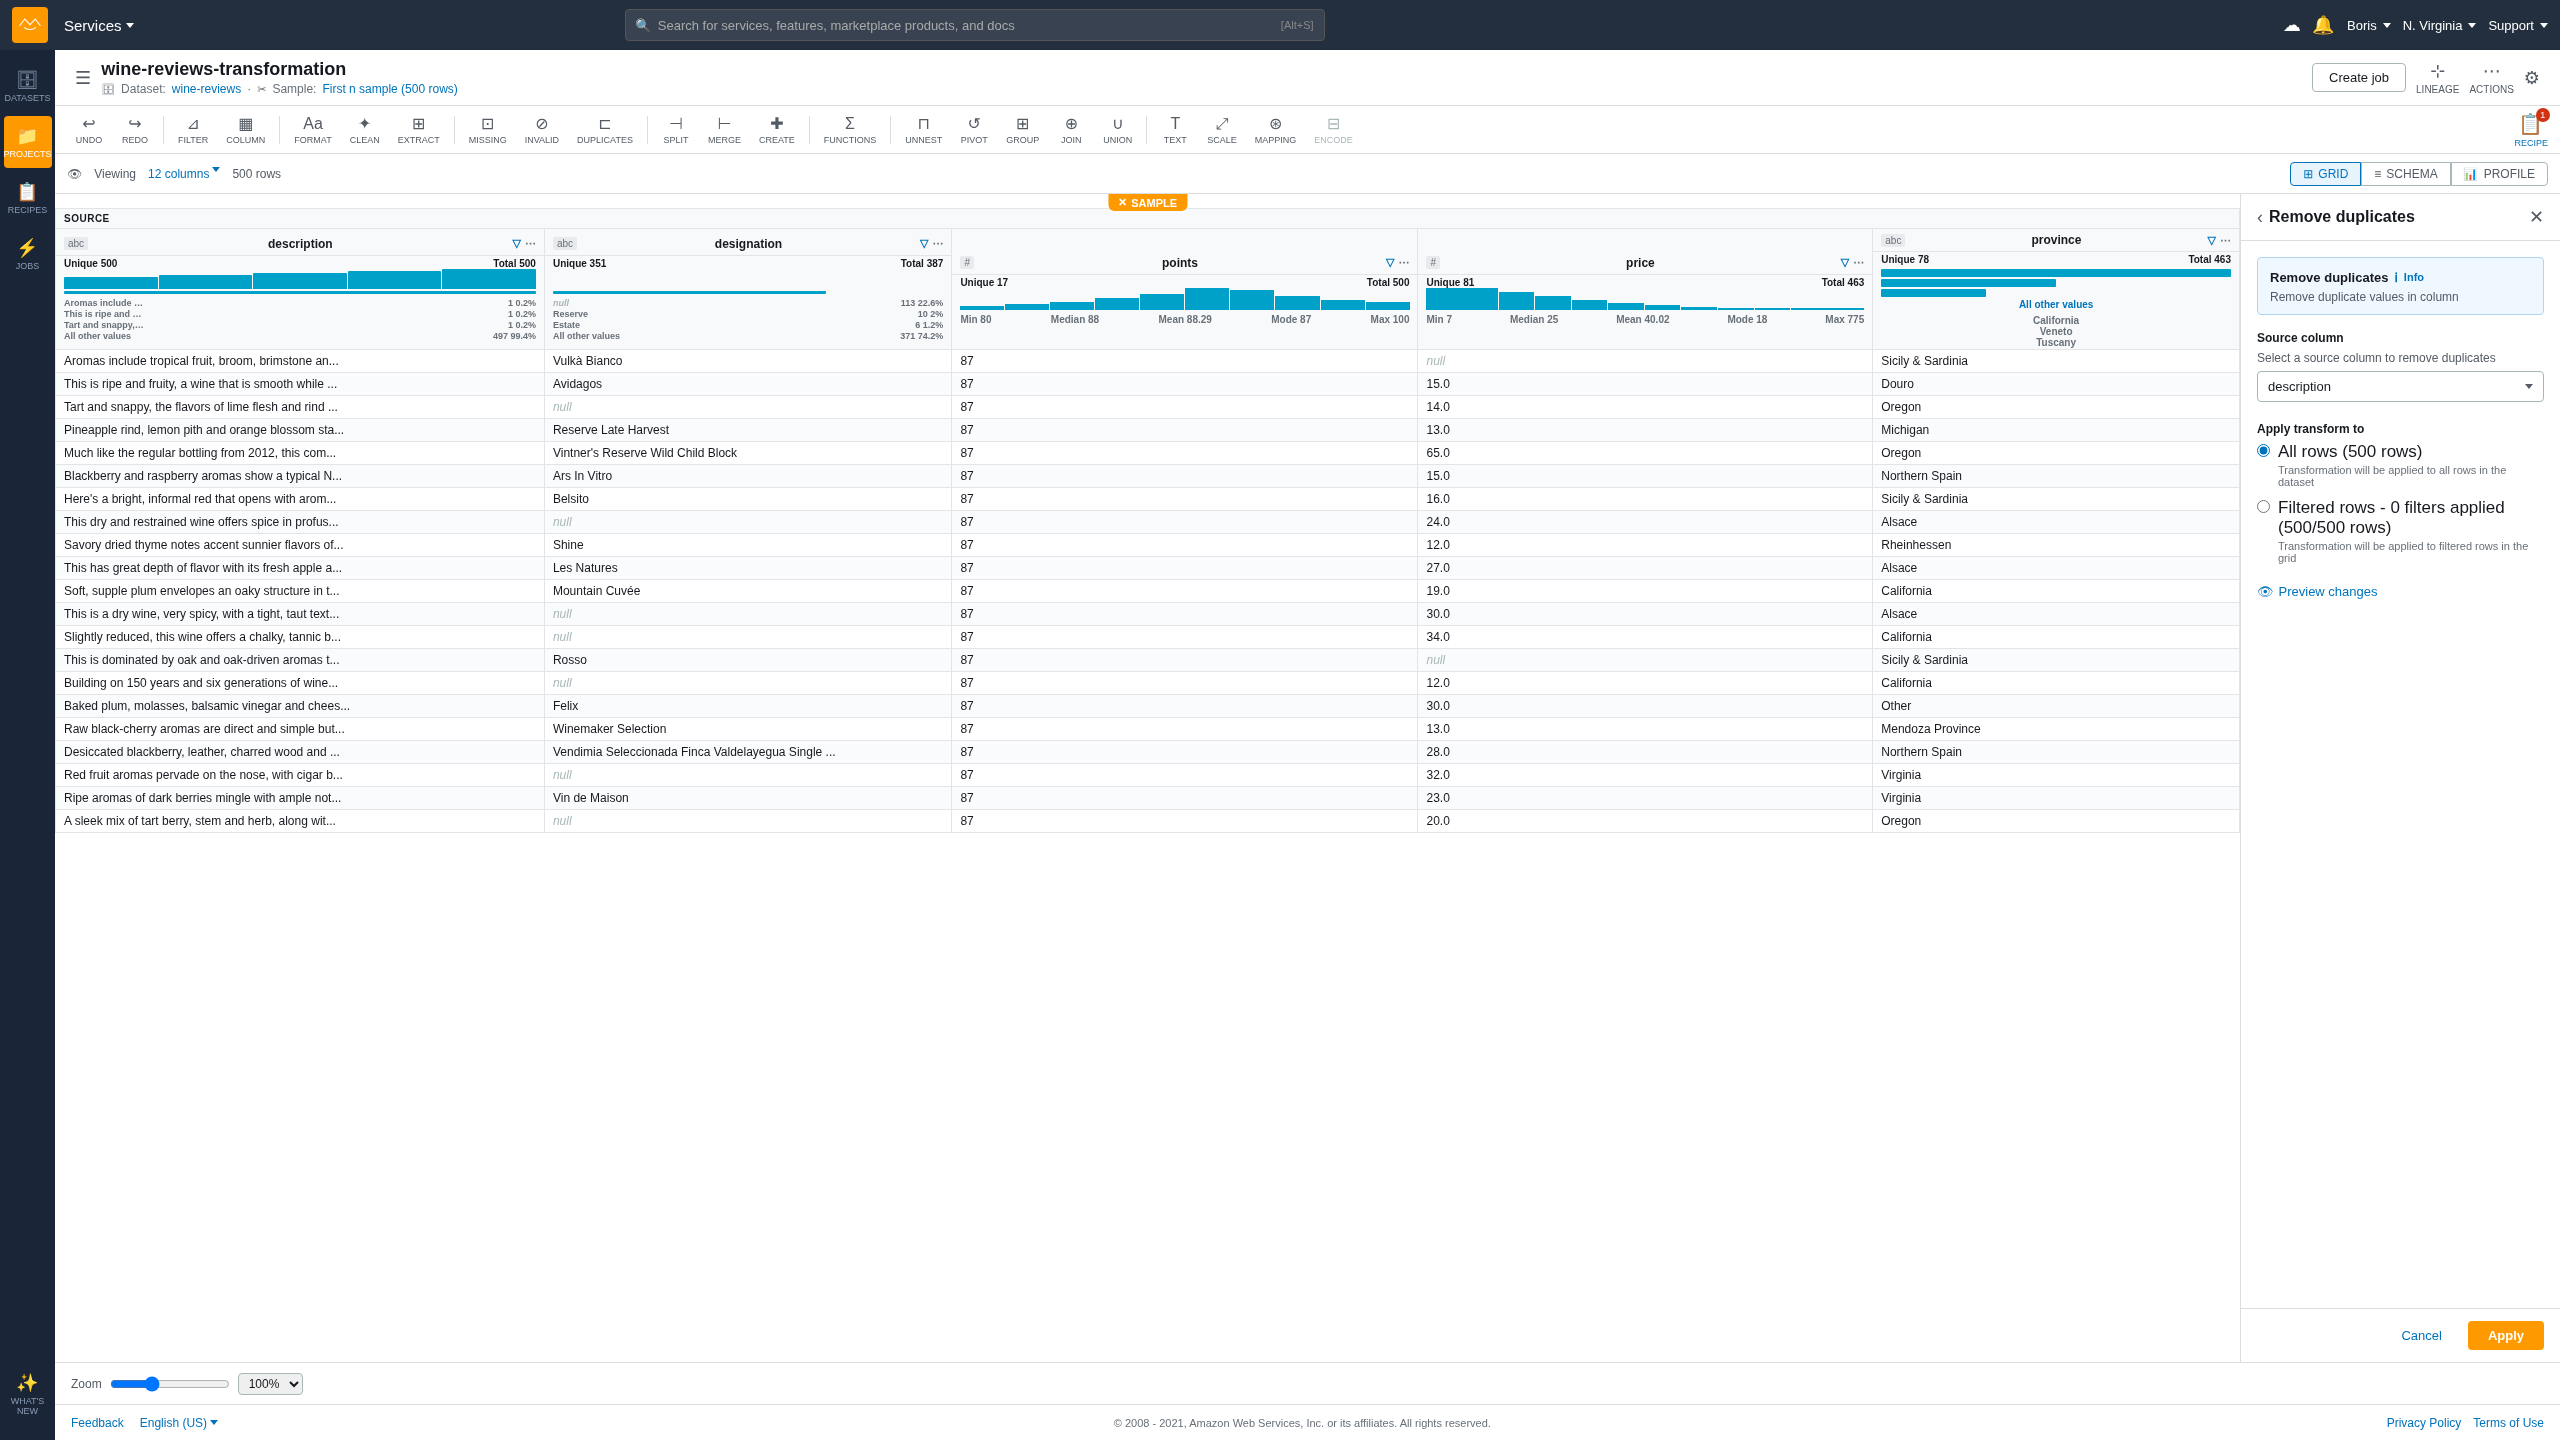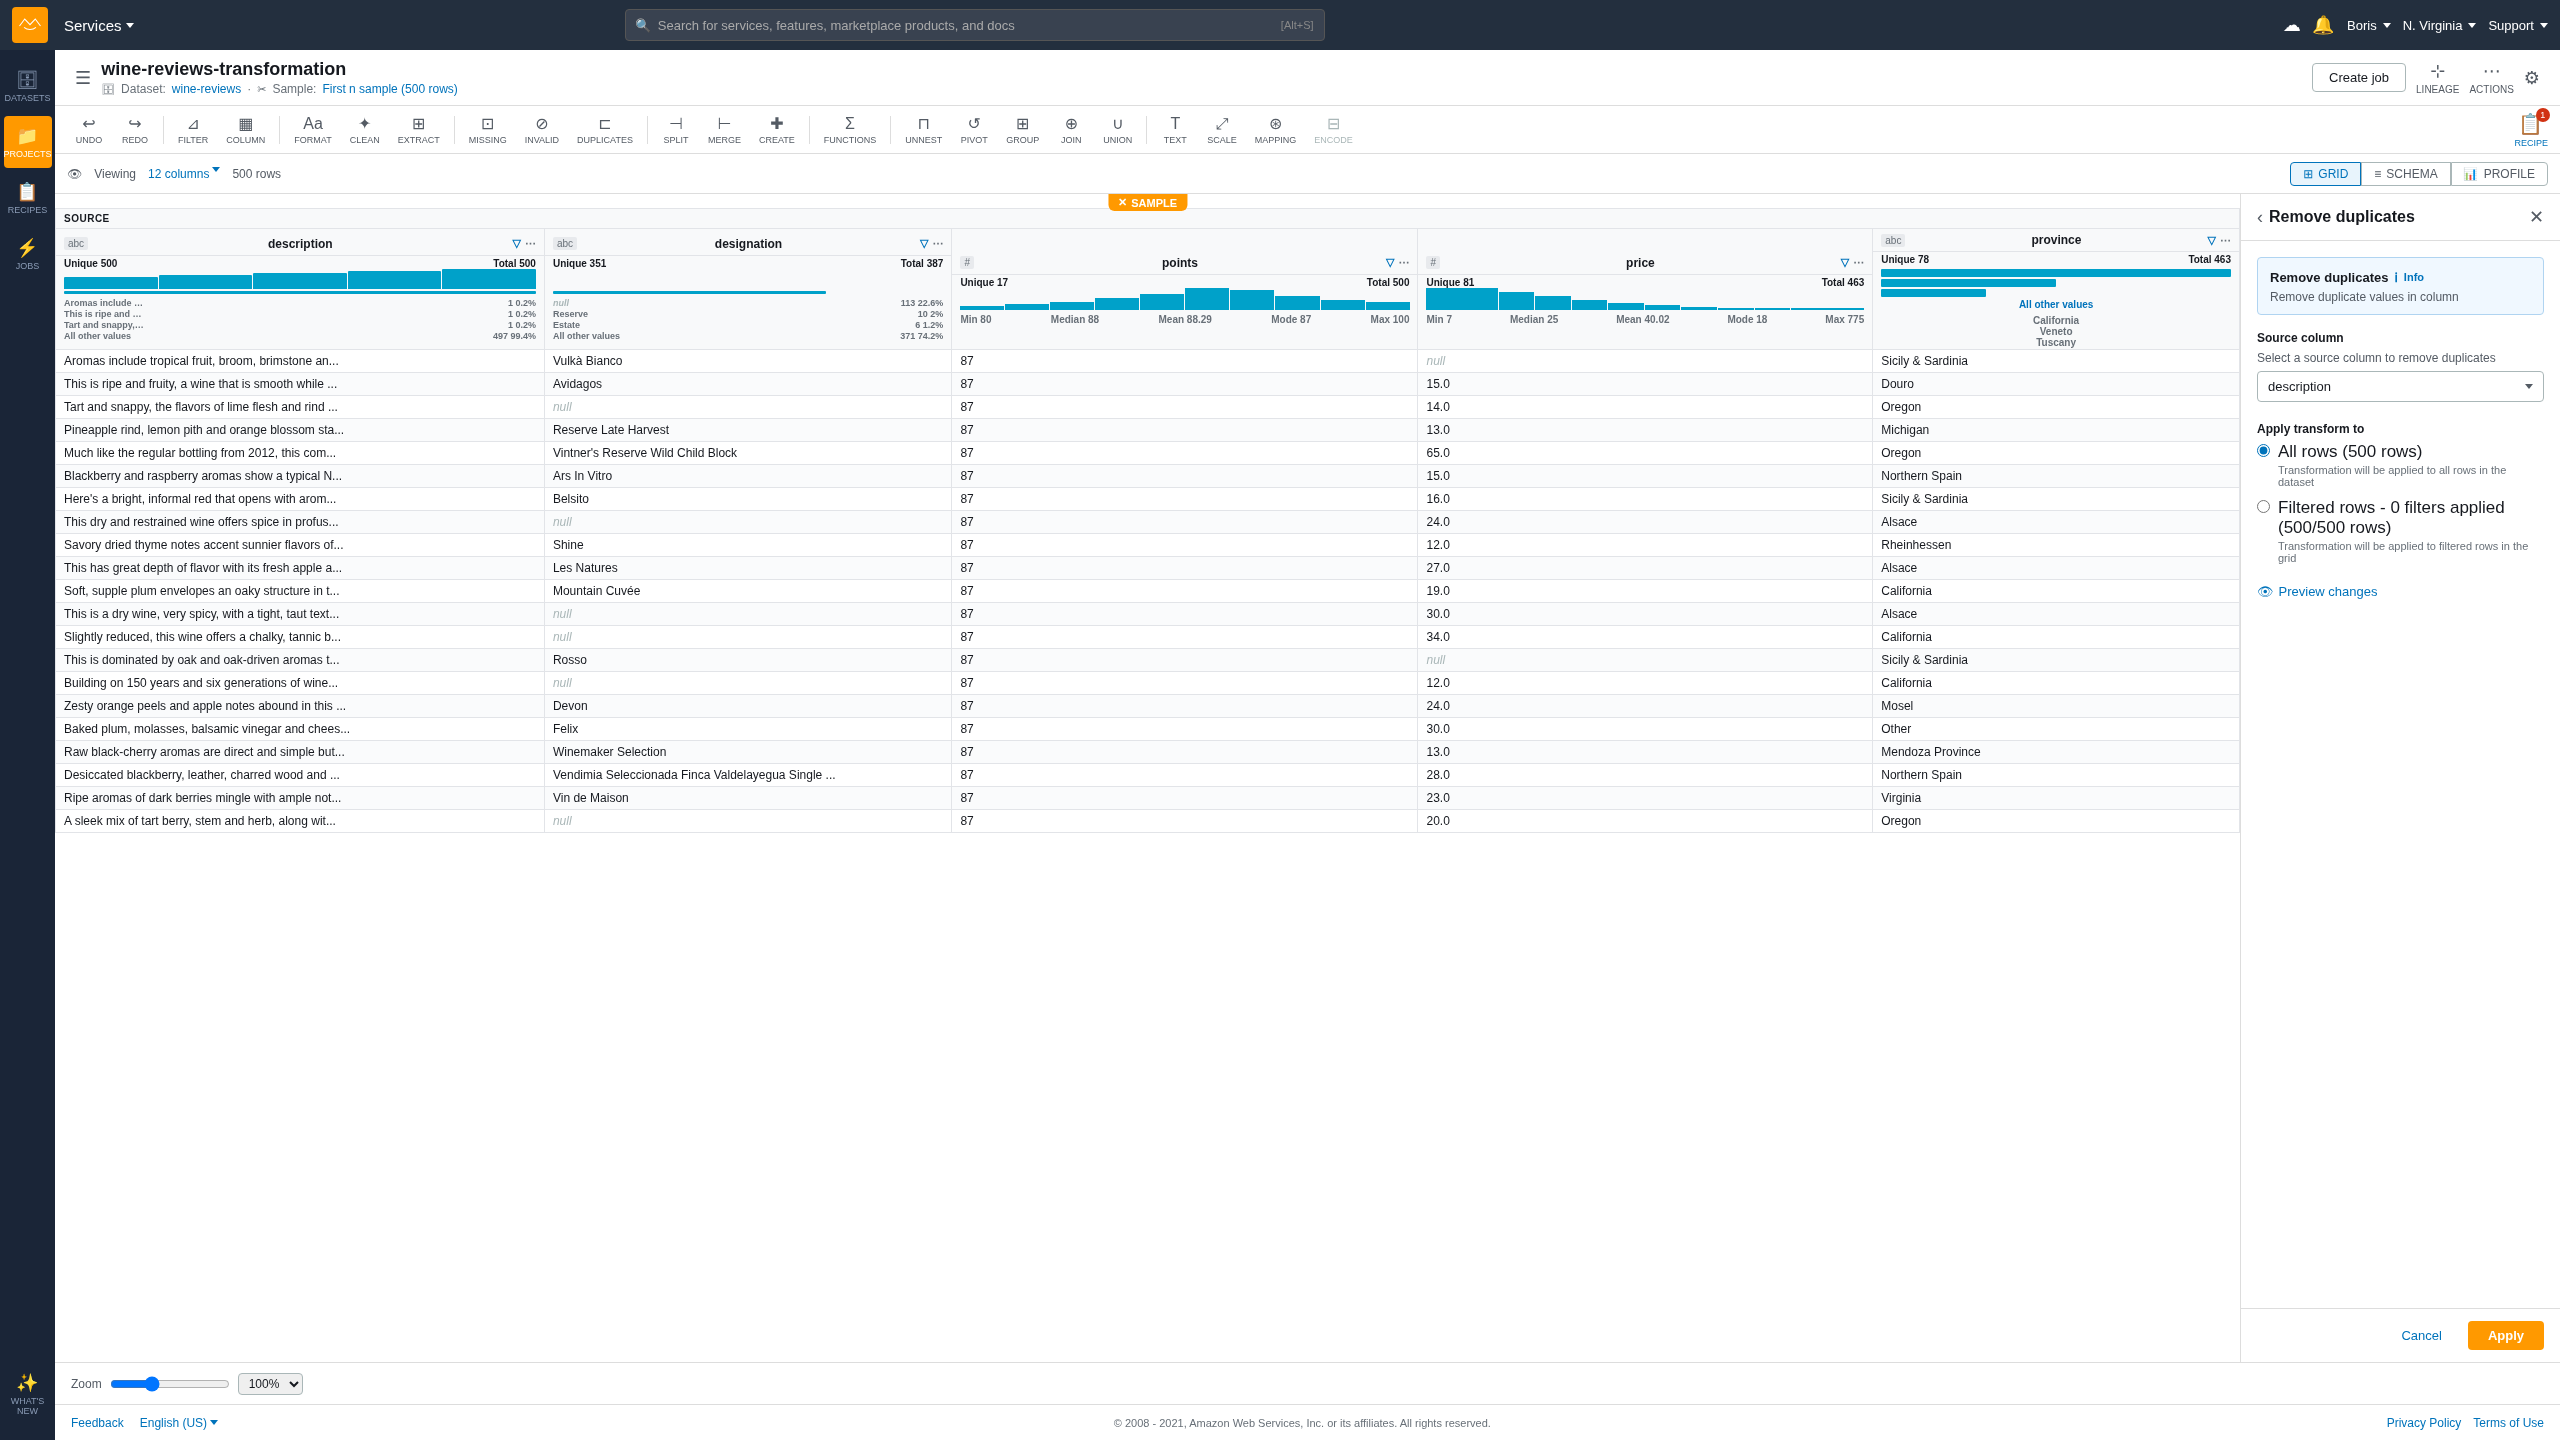--- a/index.html
+++ b/index.html
@@ -765,46 +765,46 @@
                     <td>Sicily &amp; Sardinia</td>
                   </tr>
                   <tr>
                     <td>Building on 150 years and six generations of wine...</td>
                     <td style="color: rgb(170, 183, 184); font-style: italic;">null</td>
                     <td>87</td>
                     <td>12.0</td>
                     <td>California</td>
                   </tr>
                   <tr>
-                    <td>Zesty orange peels and apple notes abound in this ...</td>
-                    <td>Devon</td>
-                    <td>87</td>
-                    <td>24.0</td>
-                    <td>Mosel</td>
-                  </tr>
-                  <tr>
                     <td>Baked plum, molasses, balsamic vinegar and chees...</td>
                     <td>Felix</td>
                     <td>87</td>
                     <td>30.0</td>
                     <td>Other</td>
                   </tr>
                   <tr>
                     <td>Raw black-cherry aromas are direct and simple but...</td>
                     <td>Winemaker Selection</td>
                     <td>87</td>
                     <td>13.0</td>
                     <td>Mendoza Province</td>
                   </tr>
                   <tr>
                     <td>Desiccated blackberry, leather, charred wood and ...</td>
                     <td>Vendimia Seleccionada Finca Valdelayegua Single ...</td>
                     <td>87</td>
                     <td>28.0</td>
                     <td>Northern Spain</td>
+                  </tr>
+                  <tr>
+                    <td>Red fruit aromas pervade on the nose, with cigar b...</td>
+                    <td style="color: rgb(170, 183, 184); font-style: italic;">null</td>
+                    <td>87</td>
+                    <td>32.0</td>
+                    <td>Virginia</td>
                   </tr>
                   <tr>
                     <td>Ripe aromas of dark berries mingle with ample not...</td>
                     <td>Vin de Maison</td>
                     <td>87</td>
                     <td>23.0</td>
                     <td>Virginia</td>
                   </tr>
                   <tr>
                     <td>A sleek mix of tart berry, stem and herb, along wit...</td>

